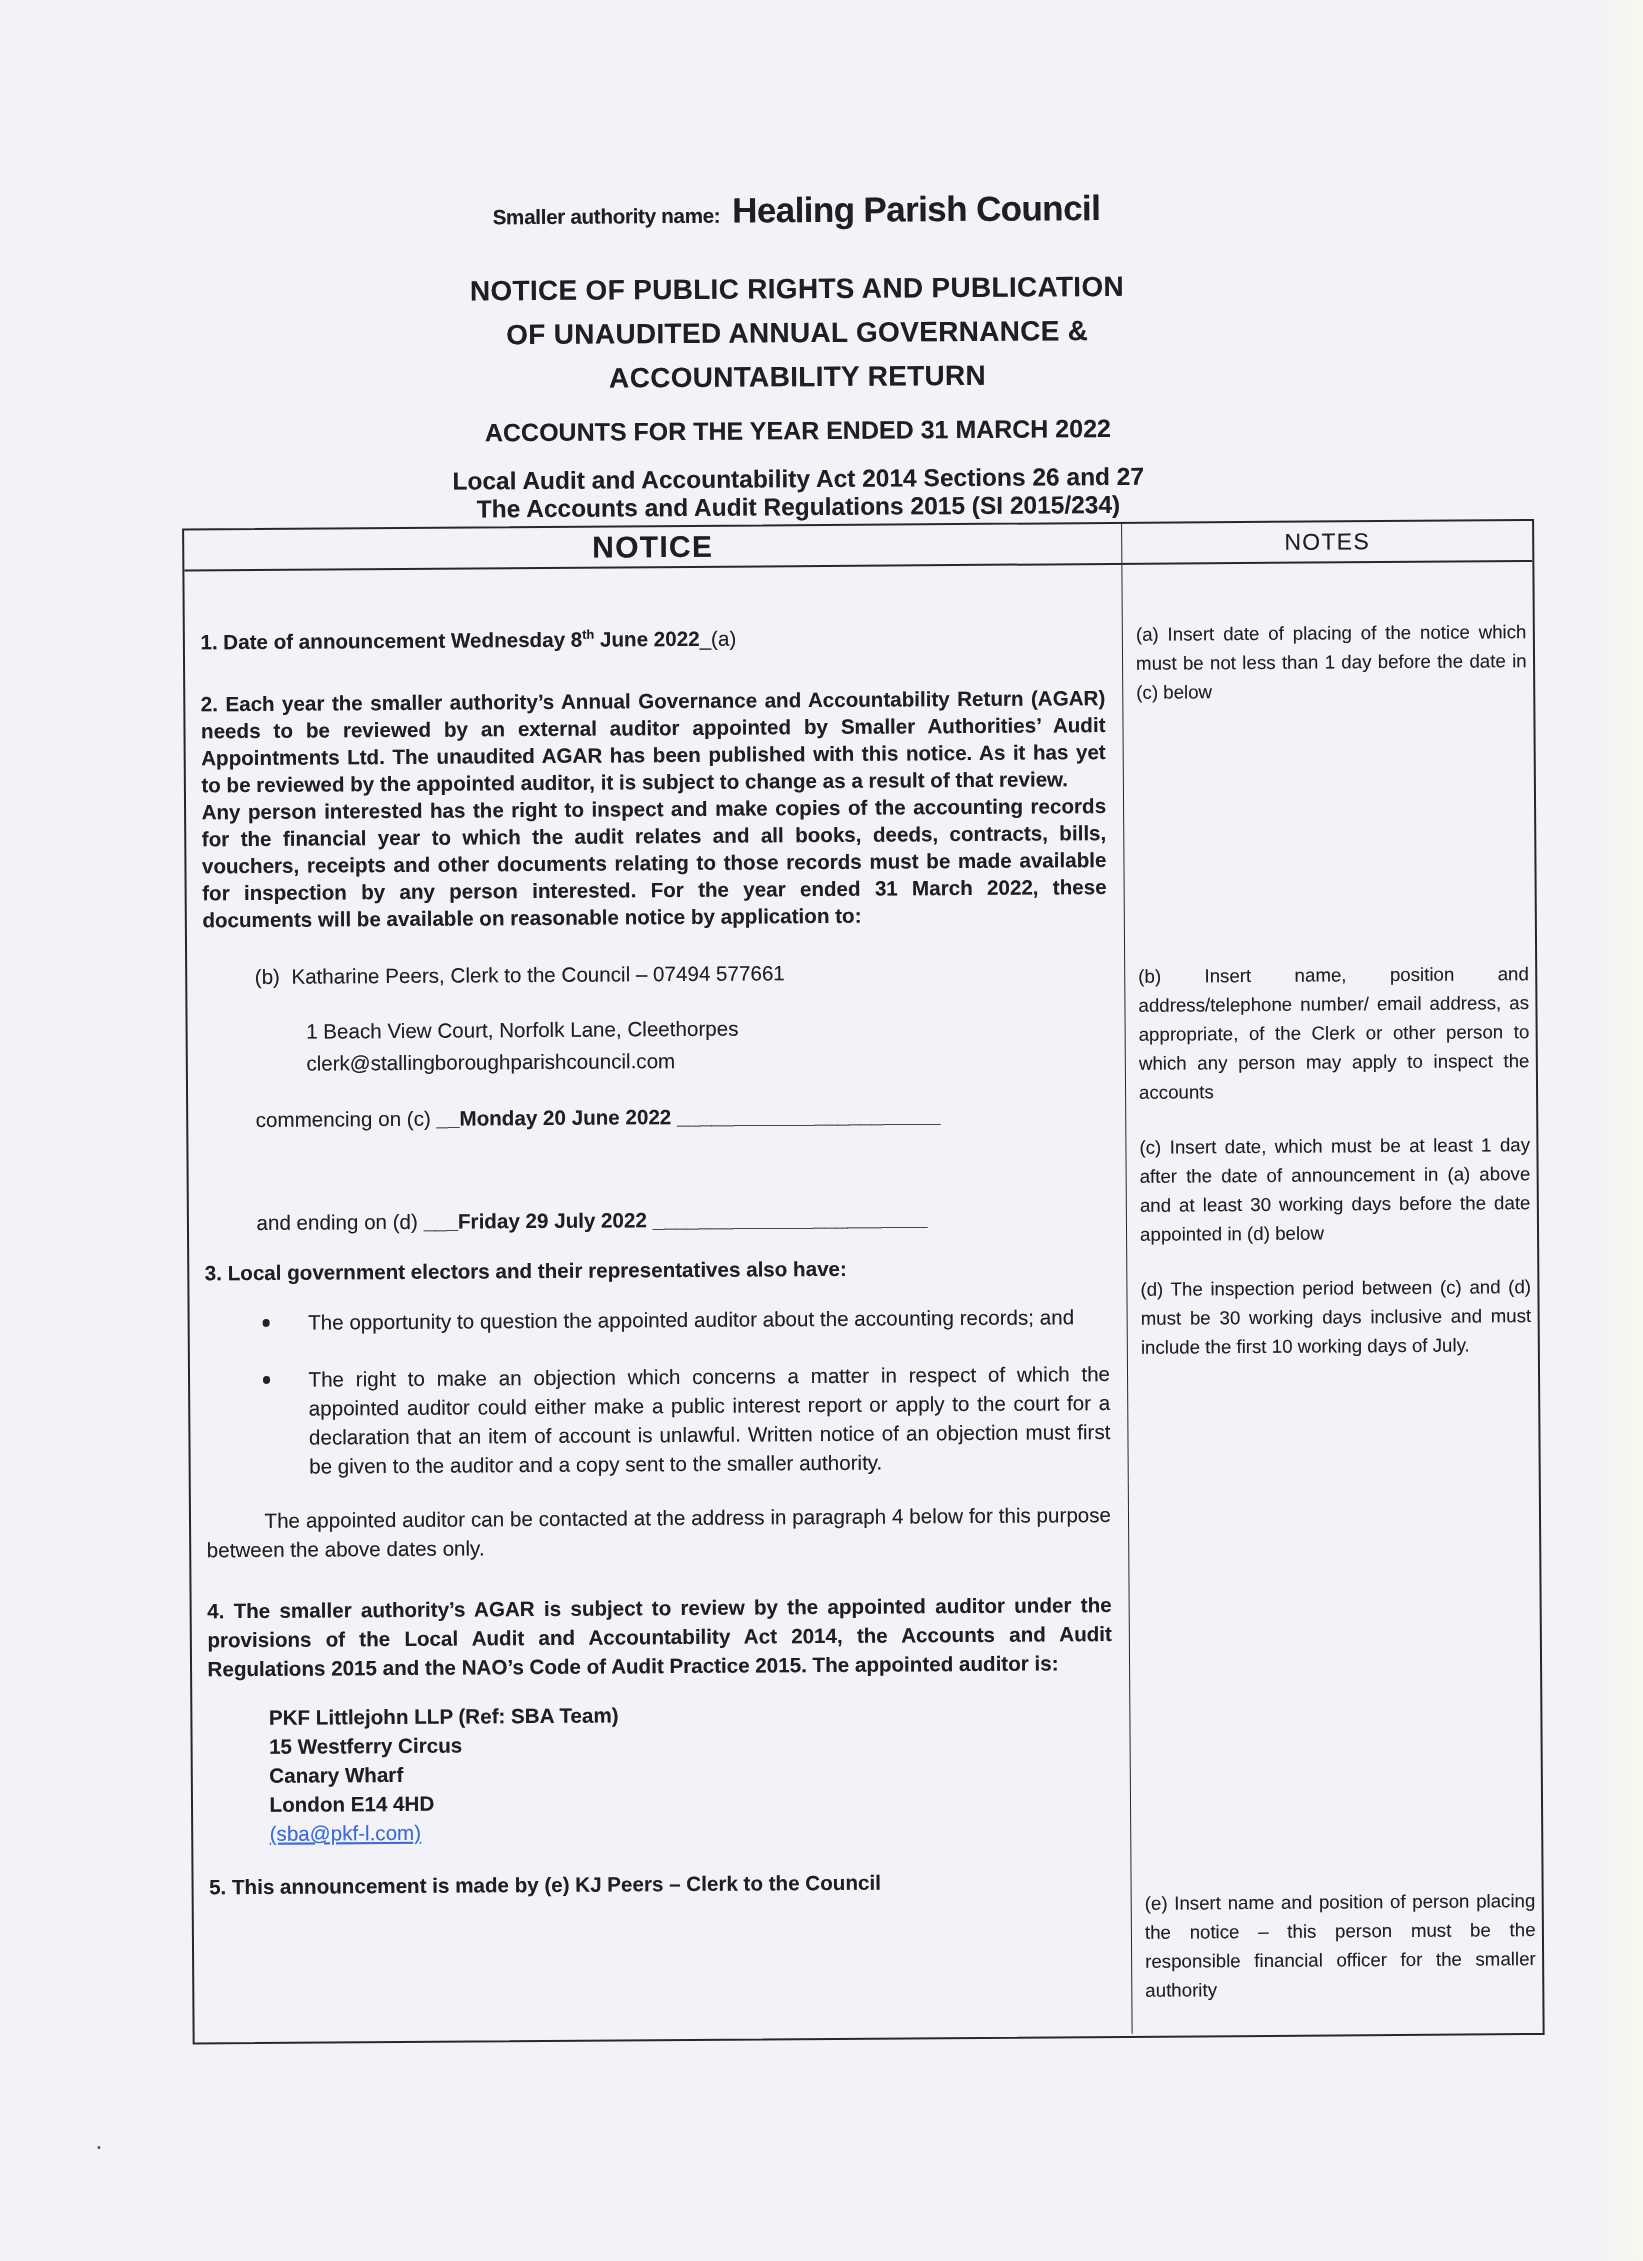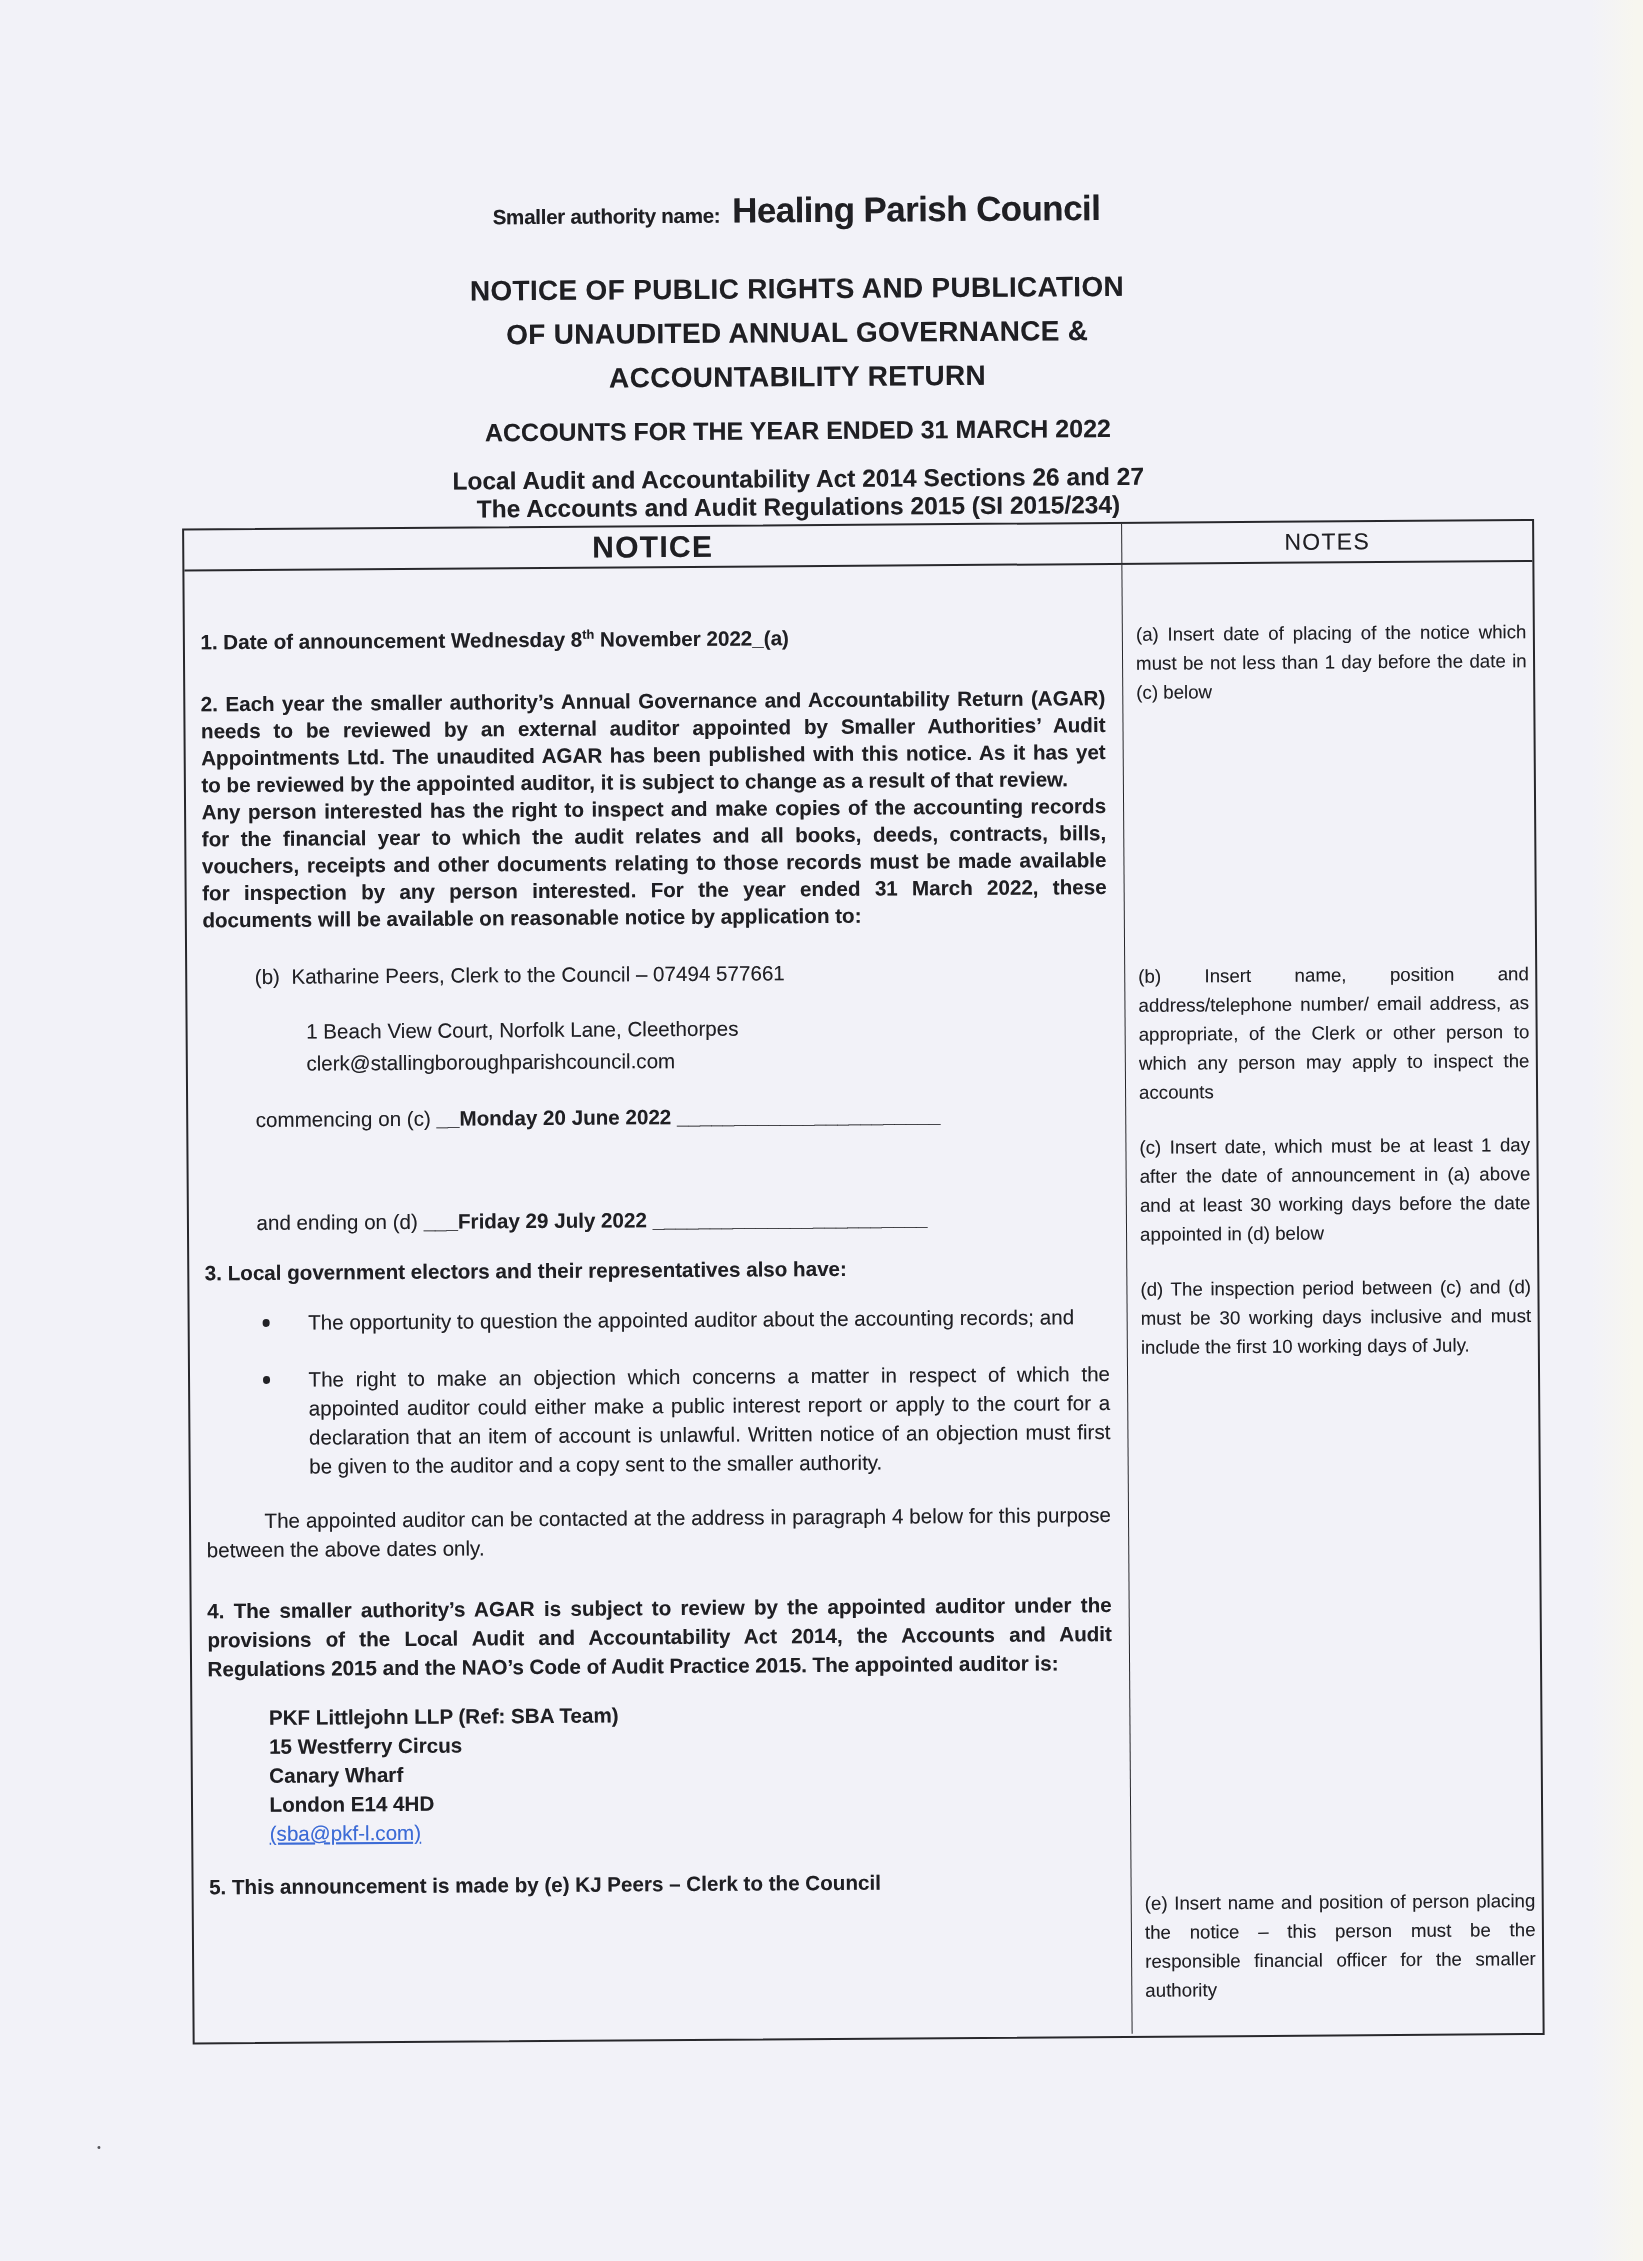--- a/index.html
+++ b/index.html
@@ -48,21 +48,21 @@
   .tbody{display:flex;height:1469px;}
   .col-notice{
     width:938px;box-sizing:border-box;border-right:1.9px solid #28282c;
     padding:0 17px 0 15.5px;overflow:hidden;
   }
   .col-notes{flex:1;box-sizing:border-box;padding:0 6.4px 0 13px;overflow:hidden;}
   
   .n{font-size:20.6px;line-height:27px;text-align:justify;margin:0;}
   .lh45{line-height:29px;}
   .bold{font-weight:bold;}
-  .reg{font-weight:bold;}
+  .reg{font-weight:normal;}
   sup{font-size:0.62em;vertical-align:super;line-height:0;}
   .mt-item1{margin-top:57px;}
   .mt-p2{margin-top:35px;}
   .mt-contact{margin-top:30px;padding-left:52px;text-align:left;}
   .addr{margin-top:26px;padding-left:103px;font-size:20.6px;line-height:32px;}
   .mt-comm{margin-top:26px;padding-left:52px;text-align:left;}
   .mt-end{margin-top:76px;padding-left:52px;text-align:left;}
   .mt-item3{margin-top:23px;text-align:left;}
   .bullet{
     position:relative;padding-left:103px;font-size:20.6px;line-height:29px;
@@ -118,21 +118,21 @@
   </div>
 
   <div class="table">
     <div class="thead">
       <div class="th-left">NOTICE</div>
       <div class="th-right">NOTES</div>
     </div>
     <div class="tbody">
 
       <div class="col-notice">
-        <p class="n bold mt-item1"><span>1. Date of announcement Wednesday 8</span><sup>th</sup><span> November 2022</span><span class="reg">_(a)</span></p>
+        <p class="n bold mt-item1"><span>1. Date of announcement Wednesday 8</span><sup>th</sup><span> June 2022</span><span class="reg">_(a)</span></p>
 
         <p class="n bold mt-p2">2. Each year the smaller authority’s Annual Governance and Accountability Return (AGAR) needs to be reviewed by an external auditor appointed by Smaller Authorities’ Audit Appointments Ltd. The unaudited AGAR has been published with this notice. As it has yet to be reviewed by the appointed auditor, it is subject to change as a result of that review.</p>
         <p class="n bold">Any person interested has the right to inspect and make copies of the accounting records for the financial year to which the audit relates and all books, deeds, contracts, bills, vouchers, receipts and other documents relating to those records must be made available for inspection by any person interested. For the year ended 31 March 2022, these documents will be available on reasonable notice by application to:</p>
 
         <p class="n mt-contact">(b)&nbsp; Katharine Peers, Clerk to the Council – 07494 577661</p>
 
         <div class="addr">
           <div>1 Beach View Court, Norfolk Lane, Cleethorpes</div>
           <div>clerk@stallingboroughparishcouncil.com</div>
         </div>

